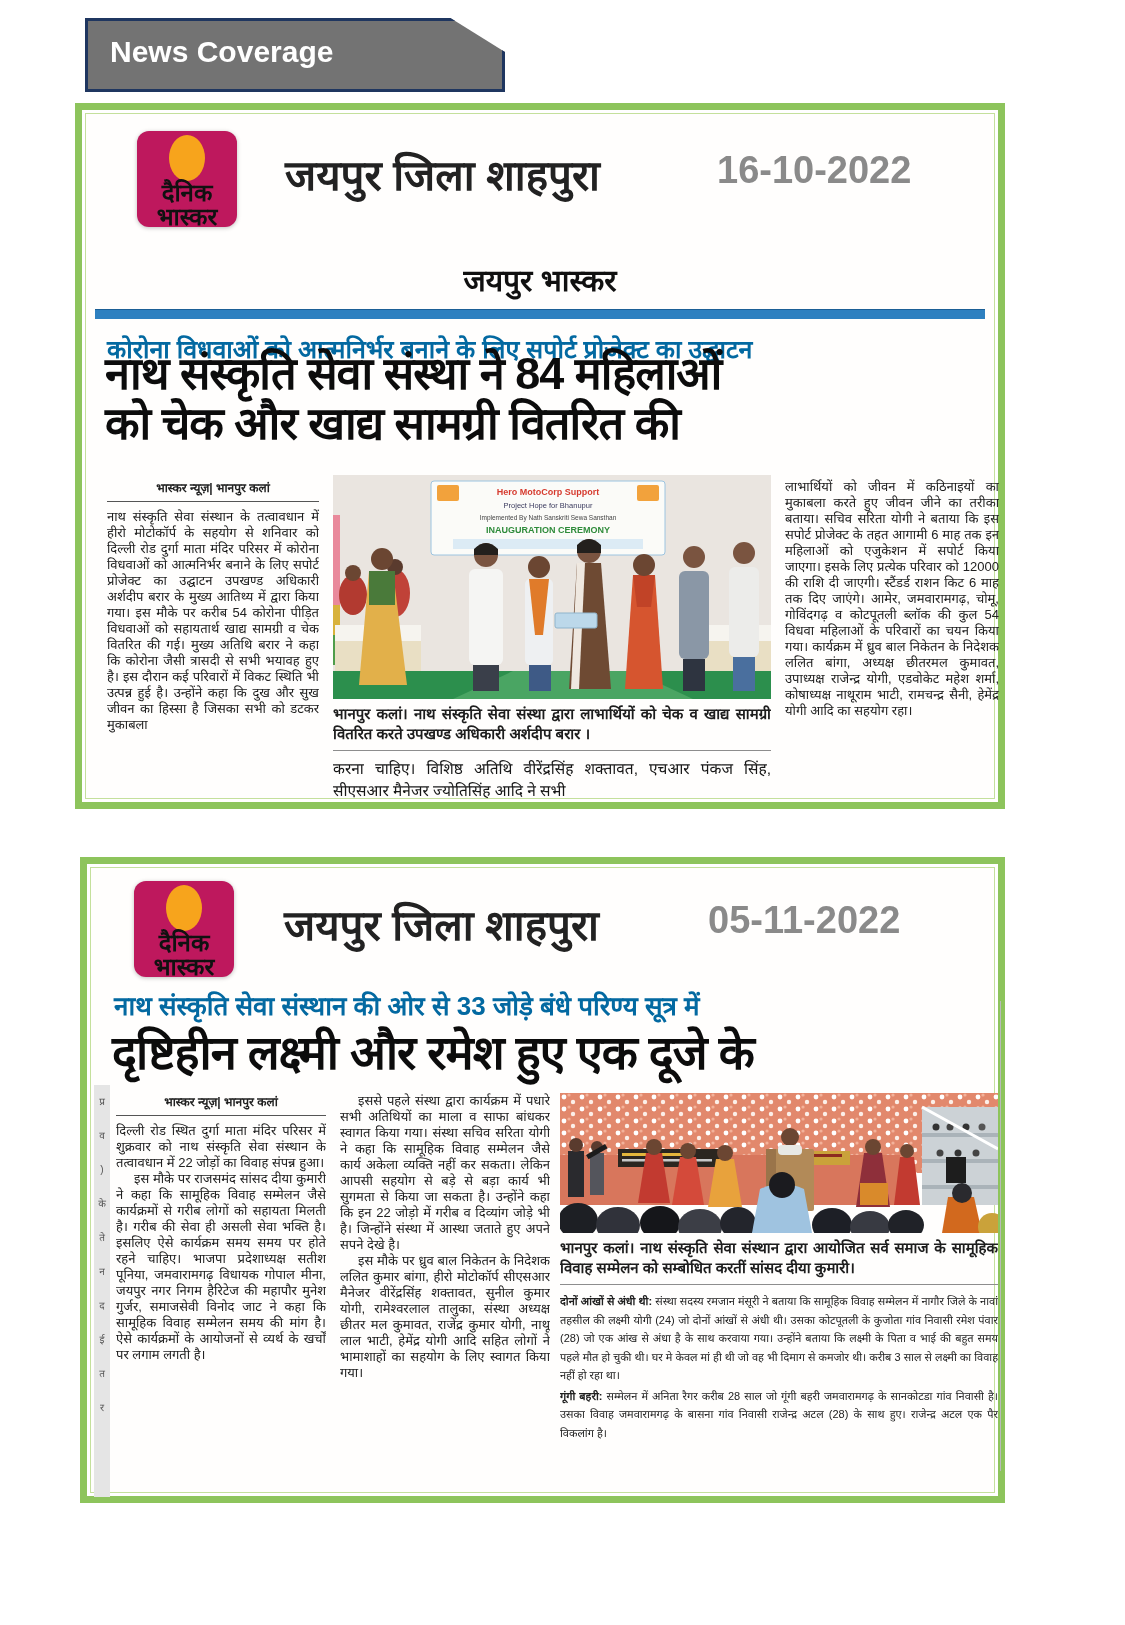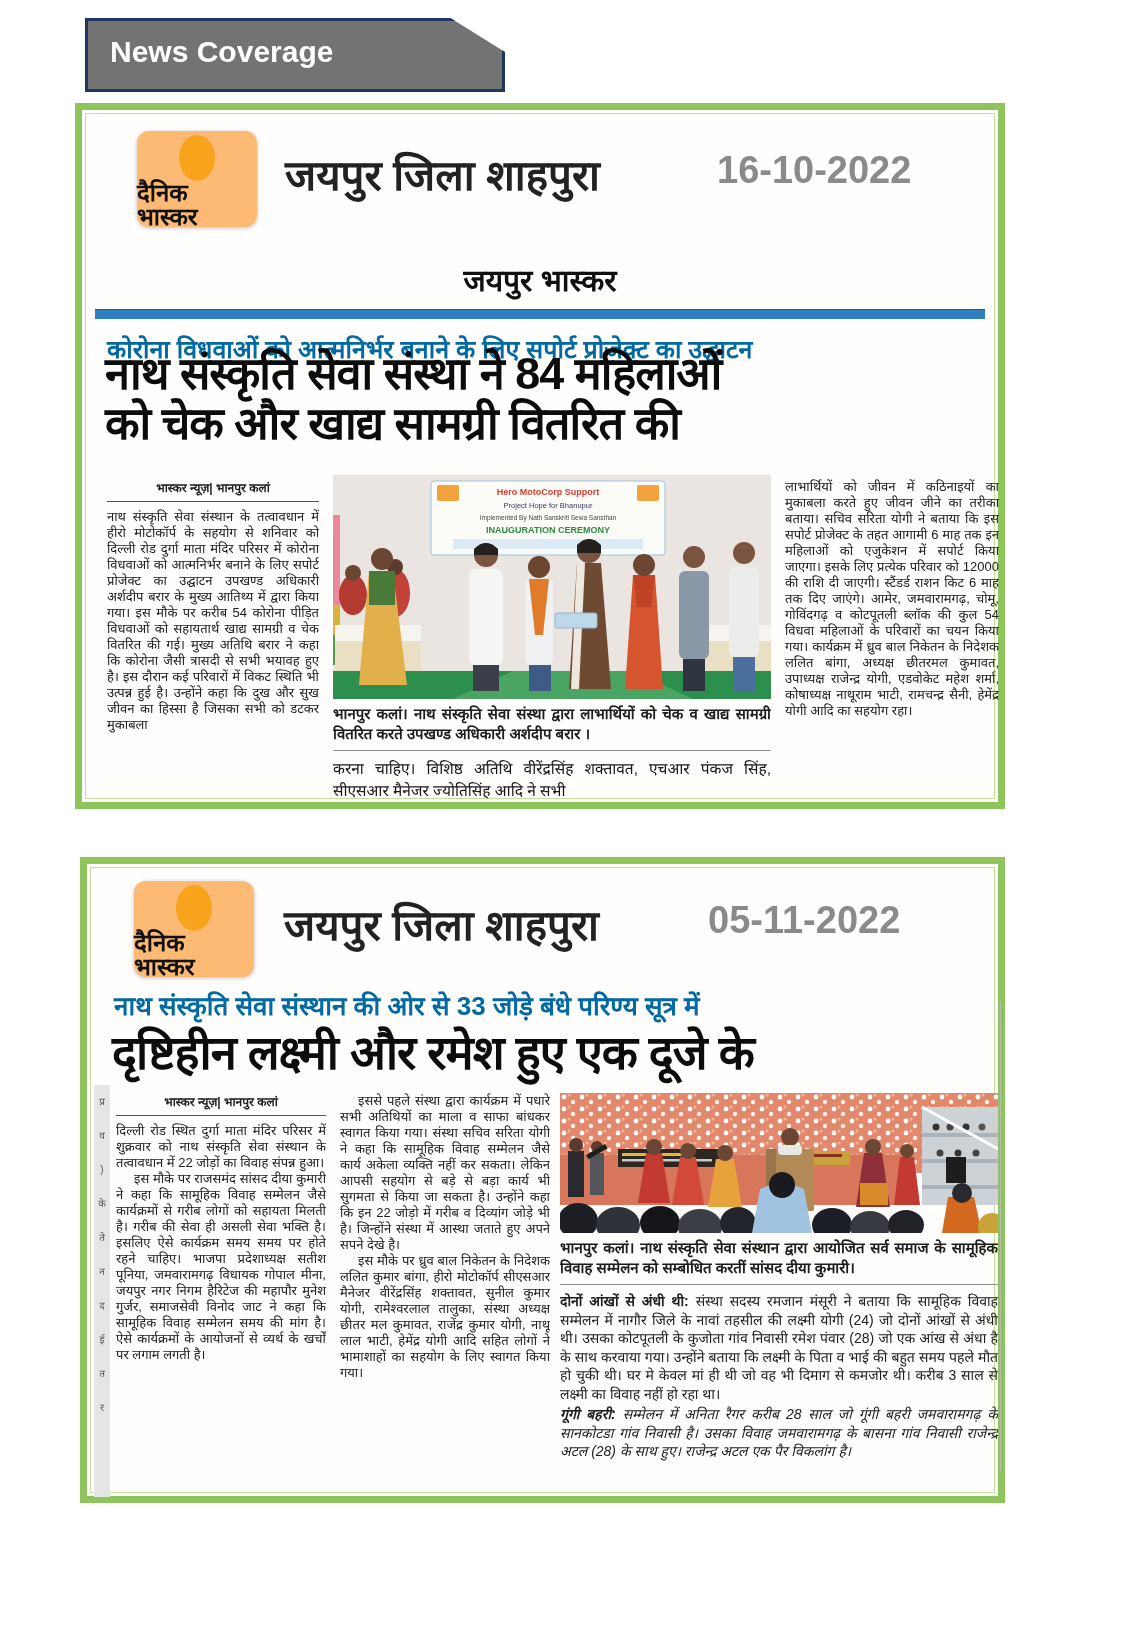--- a/index.html
+++ b/index.html
@@ -13,40 +13,40 @@
   .banner span{position:absolute;left:22px;top:14px;color:#ffffff;font-size:30px;font-weight:bold;}
 
   
   .clip{position:absolute;background:#fffefd;border:7px solid #8dc45c;box-sizing:border-box;
         box-shadow:inset 0 0 0 3px #ffffff, inset 0 0 0 4px #c4e09c;}
   .clip1{left:75px;top:103px;width:930px;height:706px;}
   .clip2{left:80px;top:857px;width:925px;height:646px;}
   .inner{position:absolute;left:7px;top:7px;right:7px;bottom:7px;}
 
   
-  .logo{position:absolute;width:120px;height:96px;background:#fdba74;border-radius:12px;
-        box-shadow:0 1px 4px rgba(0,0,0,.25);}
+  .logo{position:absolute;width:100px;height:96px;background:#be185d;border-radius:12px;
+        box-shadow:0 1px 4px rgba(0,0,0,.25);text-align:center;}
   .logo .dot{display:block;width:36px;height:46px;border-radius:50%;background:#f7a41c;margin:4px auto 0;}
   .logo .l1,.logo .l2{display:block;font-weight:bold;font-size:24px;line-height:24px;color:#111;}
   .mast-title{position:absolute;font-size:42px;font-weight:bold;color:#222;white-space:nowrap;}
   .mast-date{position:absolute;font-size:38px;font-weight:bold;color:#8a8a8a;white-space:nowrap;}
 
   .section-title{position:absolute;width:100%;text-align:center;font-size:30px;font-weight:bold;color:#101010;}
   .blue-bar{position:absolute;height:9px;background:#2e80c0;border-top:1px solid #1b5f96;}
   .kicker{position:absolute;font-size:25px;font-weight:bold;color:#0369a1;white-space:nowrap;}
   .headline{position:absolute;font-size:45px;line-height:1.1;font-weight:bold;color:#0c0c0c;
             white-space:pre-line;letter-spacing:-1px;}
 
   
   .col{position:absolute;overflow:hidden;}
   .byline{font-size:12px;font-weight:bold;text-align:center;color:#222;
           border-bottom:1px solid #555;padding-bottom:5px;margin-bottom:7px;}
   .np{font-size:13px;line-height:16px;text-align:justify;color:#202020;margin:0;}
   .np.indent{text-indent:18px;}
-  .np2{font-size:14px;line-height:18.5px;text-align:justify;color:#202020;margin:0;}
+  .np2{font-size:11px;line-height:18.5px;text-align:justify;color:#202020;margin:0;}
   .caption{font-size:15px;line-height:20px;font-weight:600;color:#1d1d1d;text-align:justify;margin-top:5px;}
   .capline{border:none;border-top:1px solid #8d8d8d;margin:6px 0 7px;}
   .bottom-par{font-size:15.5px;line-height:22px;text-align:justify;font-weight:500;color:#161616;}
   .lead{font-weight:bold;}
 
   .edge-strip{position:absolute;background:#e5e5e5;color:#555;font-size:10px;line-height:34px;
               text-align:center;white-space:pre-line;overflow:hidden;}
   .vline{position:absolute;width:1px;background:#b9b9b9;}
 
   .photo{position:absolute;display:block;}
@@ -256,16 +256,16 @@
         <ellipse cx="272" cy="132" rx="20" ry="17" fill="#1d1f26"></ellipse>
         <ellipse cx="310" cy="134" rx="20" ry="16" fill="#383a42"></ellipse>
         <ellipse cx="346" cy="132" rx="18" ry="15" fill="#202228"></ellipse>
         <path d="M382 140 L388 104 L414 104 L422 140 Z" fill="#d2691e"></path>
         <circle cx="402" cy="100" r="10" fill="#2a2a2e"></circle>
         <ellipse cx="432" cy="134" rx="14" ry="14" fill="#caa23a"></ellipse>
       </svg>
       <div class="caption">भानपुर कलां। नाथ संस्कृति सेवा संस्थान द्वारा आयोजित सर्व समाज के सामूहिक विवाह सम्मेलन को सम्बोधित करतीं सांसद दीया कुमारी।</div>
       <hr class="capline">
       <p class="np2"><span class="lead">दोनों आंखों से अंधी थी:</span><span> संस्था सदस्य रमजान मंसूरी ने बताया कि सामूहिक विवाह सम्मेलन में नागौर जिले के नावां तहसील की लक्ष्मी योगी (24) जो दोनों आंखों से अंधी थी। उसका कोटपूतली के कुजोता गांव निवासी रमेश पंवार (28) जो एक आंख से अंधा है के साथ करवाया गया। उन्होंने बताया कि लक्ष्मी के पिता व भाई की बहुत समय पहले मौत हो चुकी थी। घर मे केवल मां ही थी जो वह भी दिमाग से कमजोर थी। करीब 3 साल से लक्ष्मी का विवाह नहीं हो रहा था।</span></p>
-      <p class="np2" style="margin-top:2px;font-style:italic;"><span class="lead">गूंगी बहरी:</span><span> सम्मेलन में अनिता रैगर करीब 28 साल जो गूंगी बहरी जमवारामगढ़ के सानकोटडा गांव निवासी है। उसका विवाह जमवारामगढ़ के बासना गांव निवासी राजेन्द्र अटल (28) के साथ हुए। राजेन्द्र अटल एक पैर विकलांग है।</span></p>
+      <p class="np2" style="margin-top:2px;"><span class="lead">गूंगी बहरी:</span><span> सम्मेलन में अनिता रैगर करीब 28 साल जो गूंगी बहरी जमवारामगढ़ के सानकोटडा गांव निवासी है। उसका विवाह जमवारामगढ़ के बासना गांव निवासी राजेन्द्र अटल (28) के साथ हुए। राजेन्द्र अटल एक पैर विकलांग है।</span></p>
     </div>
   </div>
 </section>
 
 </body></html>

